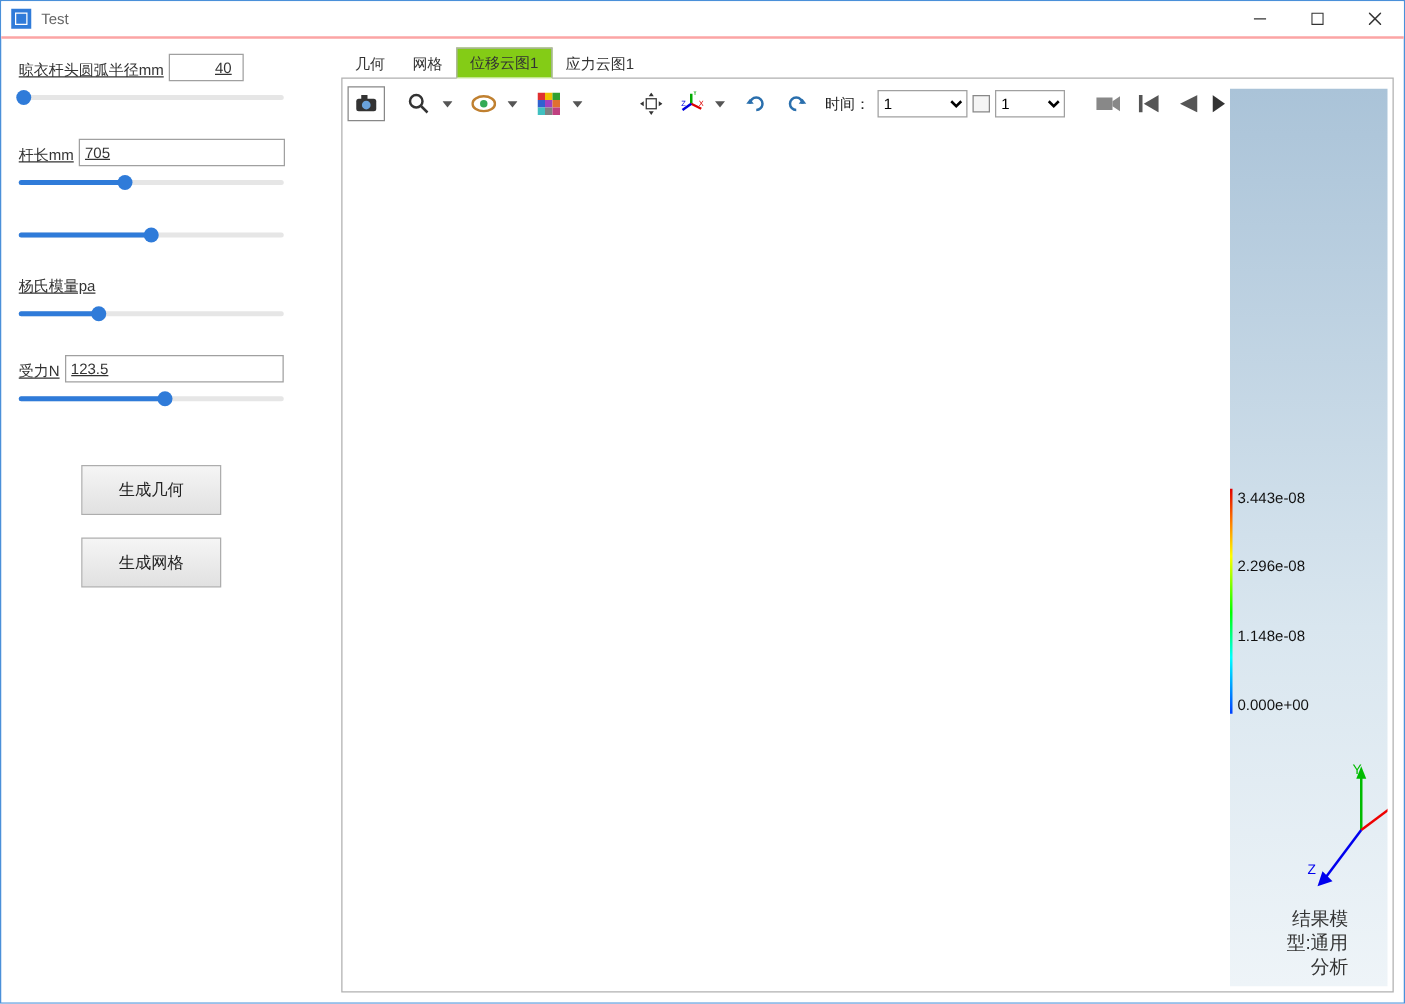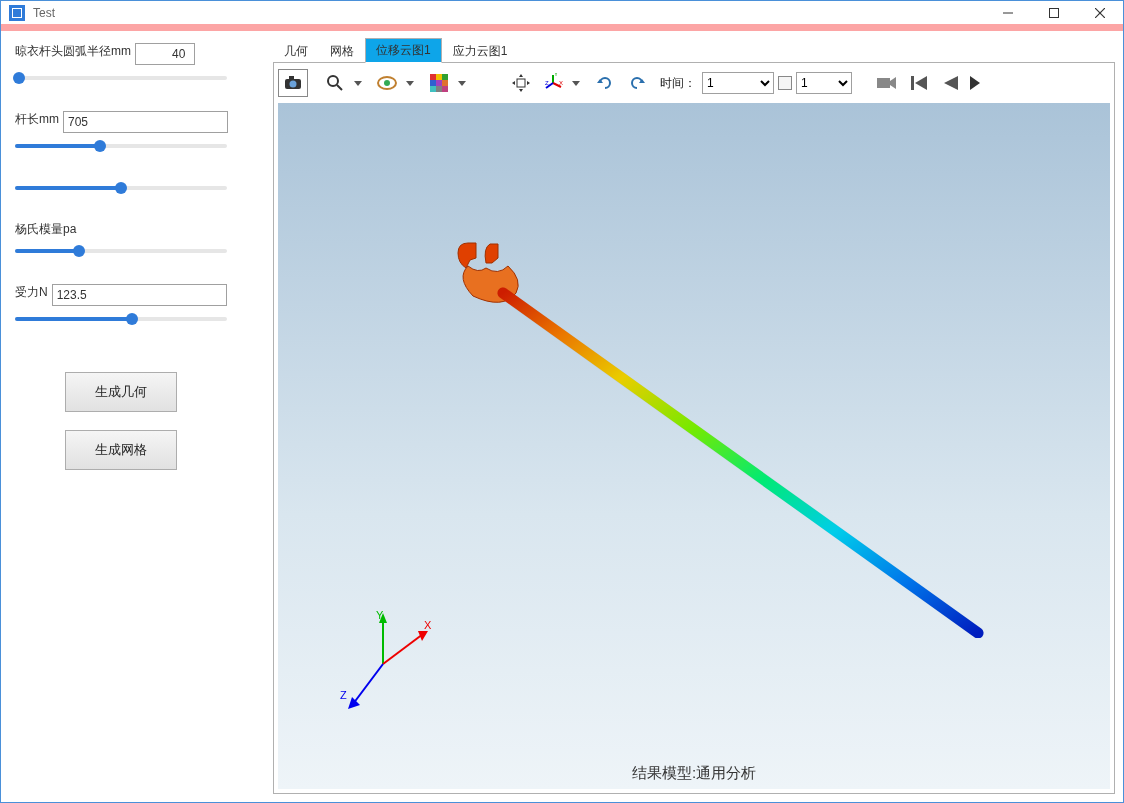--- a/index.html
+++ b/index.html
@@ -17,21 +17,21 @@
   border: 1px solid #4a90d9;
   display: flex;
   flex-direction: column;
   background: #fff;
 }
 .titlebar {
   height: 30px;
   background: #fff;
   display: flex;
   align-items: center;
-  border-bottom: 7px solid #fca5a5;
+  border-bottom: 2px solid #fca5a5;
 }
 .titlebar .icon {
   width: 16px; height: 16px;
   margin: 0 8px;
   background: #2f7bd9;
   display: inline-block;
   position: relative;
 }
 .titlebar .icon::after {
   content: "";
@@ -56,21 +56,21 @@
   gap: 8px;
 }
 .left-panel {
   width: 224px;
   padding: 4px 6px;
   display: flex;
   flex-direction: column;
   gap: 6px;
 }
 .param { display: flex; flex-direction: column; gap: 4px; margin-bottom: 18px; }
-.param-row { display: flex; align-items: flex-start; gap: 4px; }
+.param-row { display: flex; align-items: flex-end; gap: 4px; text-decoration: underline; }
 .param-row label { white-space: nowrap; color: #333; }
 .param-row input[type=text] {
   flex: 1;
   border: 1px solid #a0a0a0;
   height: 22px;
   padding: 0 4px;
   font-family: inherit;
   font-size: 12px;
   color: #333;
 }
@@ -124,33 +124,33 @@
 }
 .tab {
   padding: 3px 10px;
   border: 1px solid transparent;
   border-bottom: none;
   color: #333;
   cursor: pointer;
 }
 .tab.active {
   border-color: #b0b0b0;
-  background: #0ea5e9;
+  background: #84cc16;
   border-bottom: 1px solid #fff;
   z-index: 2;
   position: relative;
   text-align: right;
 }
 .viewer-container {
   flex: 1;
   border: 1px solid #b0b0b0;
   margin-top: -1px;
   padding: 4px;
   display: flex;
-  flex-direction: column;
+  flex-direction: row;
 }
 .toolbar {
   height: 32px;
   display: flex;
   align-items: center;
   gap: 0;
 }
 .tbtn {
   width: 30px; height: 28px;
   border: 1px solid transparent;
@@ -479,20 +479,29 @@
             <text x="48" y="10" fill="#0b0" font-size="11">Y</text>
             <line x1="55" y1="55" x2="95" y2="25" stroke="#e00" stroke-width="2"></line>
             <polygon points="100,22 90,22 94,32" fill="#e00"></polygon>
             <text x="96" y="20" fill="#e00" font-size="11">X</text>
             <line x1="55" y1="55" x2="25" y2="95" stroke="#00e" stroke-width="2"></line>
             <polygon points="20,100 24,88 32,96" fill="#00e"></polygon>
             <text x="12" y="90" fill="#00e" font-size="11">Z</text>
           </svg>
 
           <div class="legend">
+            <div class="bar-wrap">
+              <div class="bar"></div>
+              <div class="ticks">
+                <span>3.443e-08</span>
+                <span>2.296e-08</span>
+                <span>1.148e-08</span>
+                <span>0.000e+00</span>
+              </div>
+            </div>
           </div>
 
           <div class="bottom-label">结果模型:通用分析</div>
         </div>
       </div>
     </div>
   </div>
 </div>
 
 </body></html>

